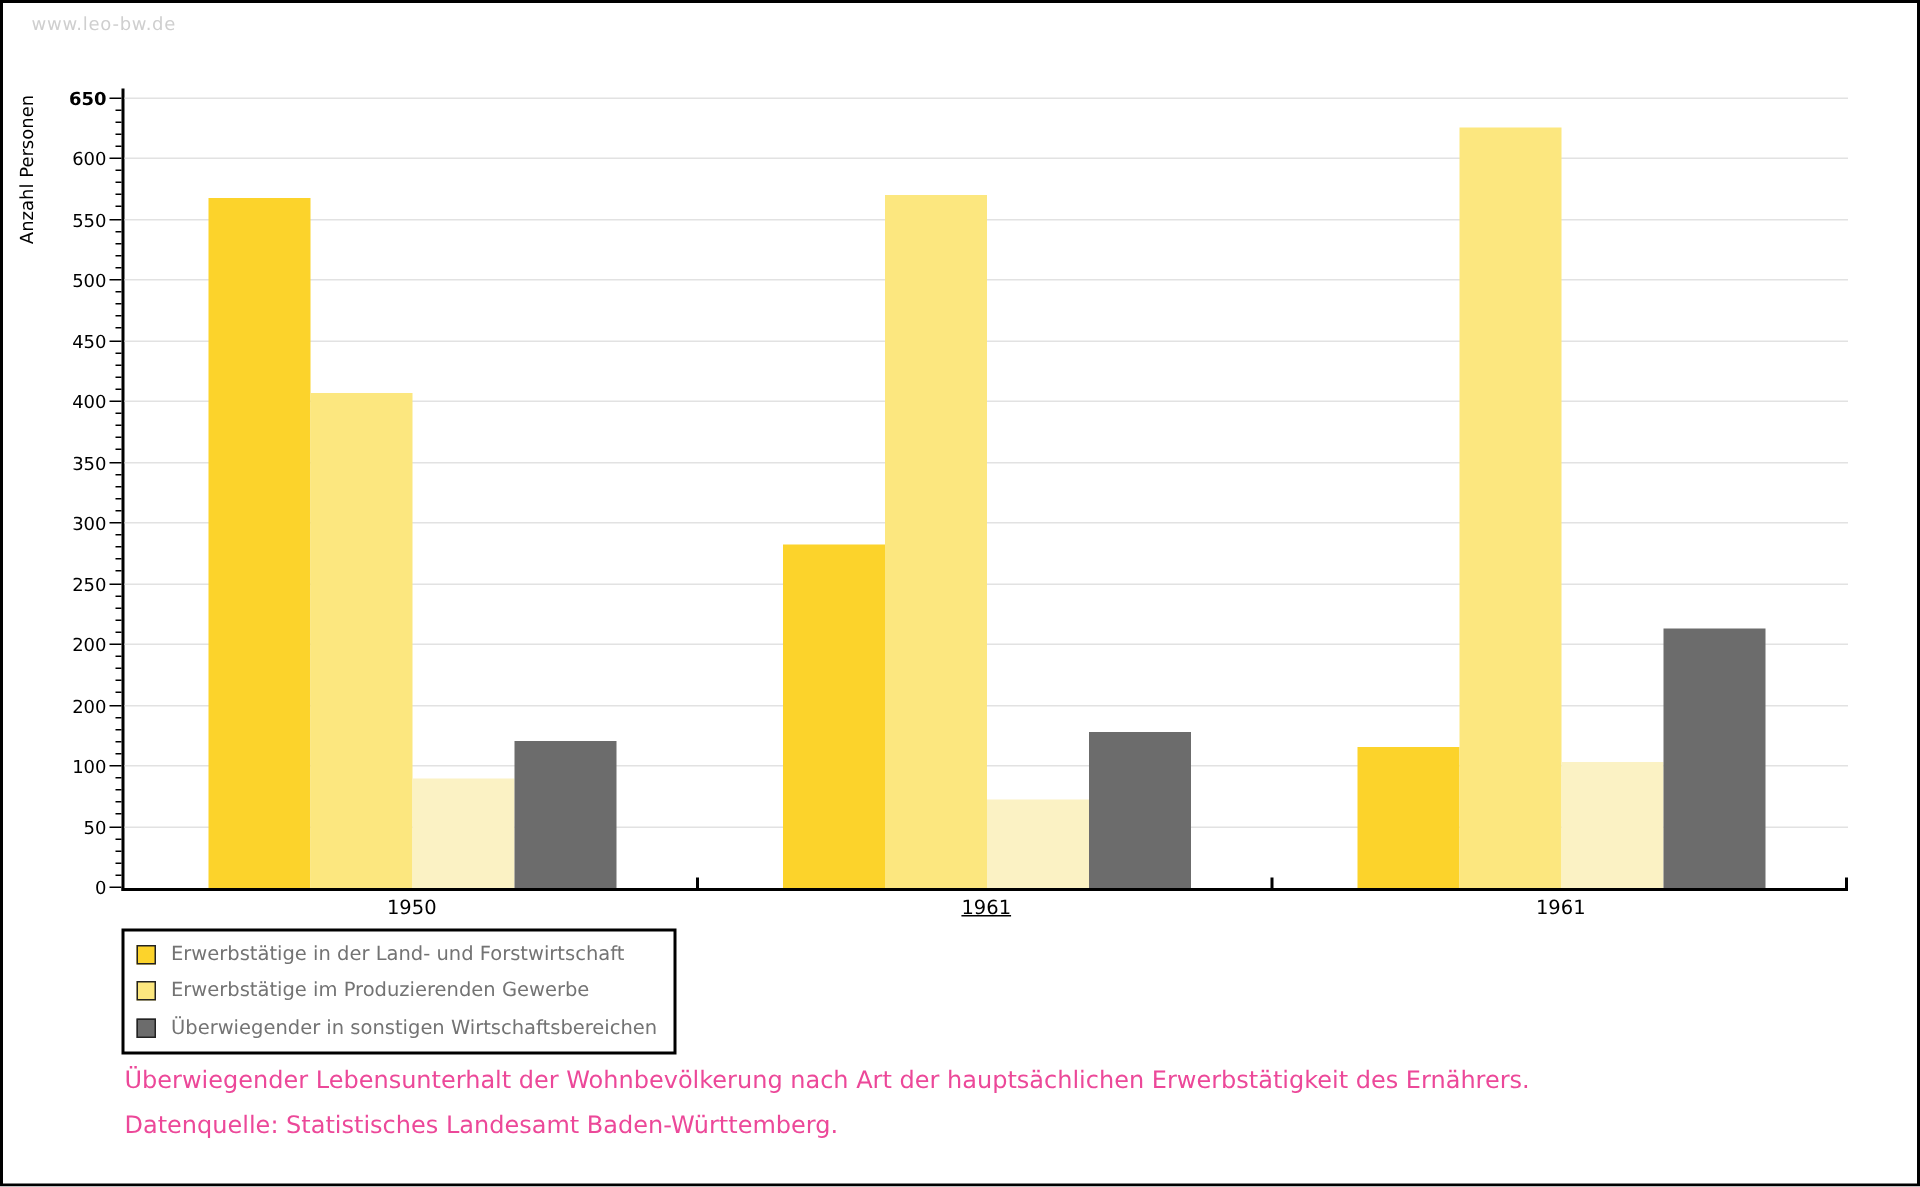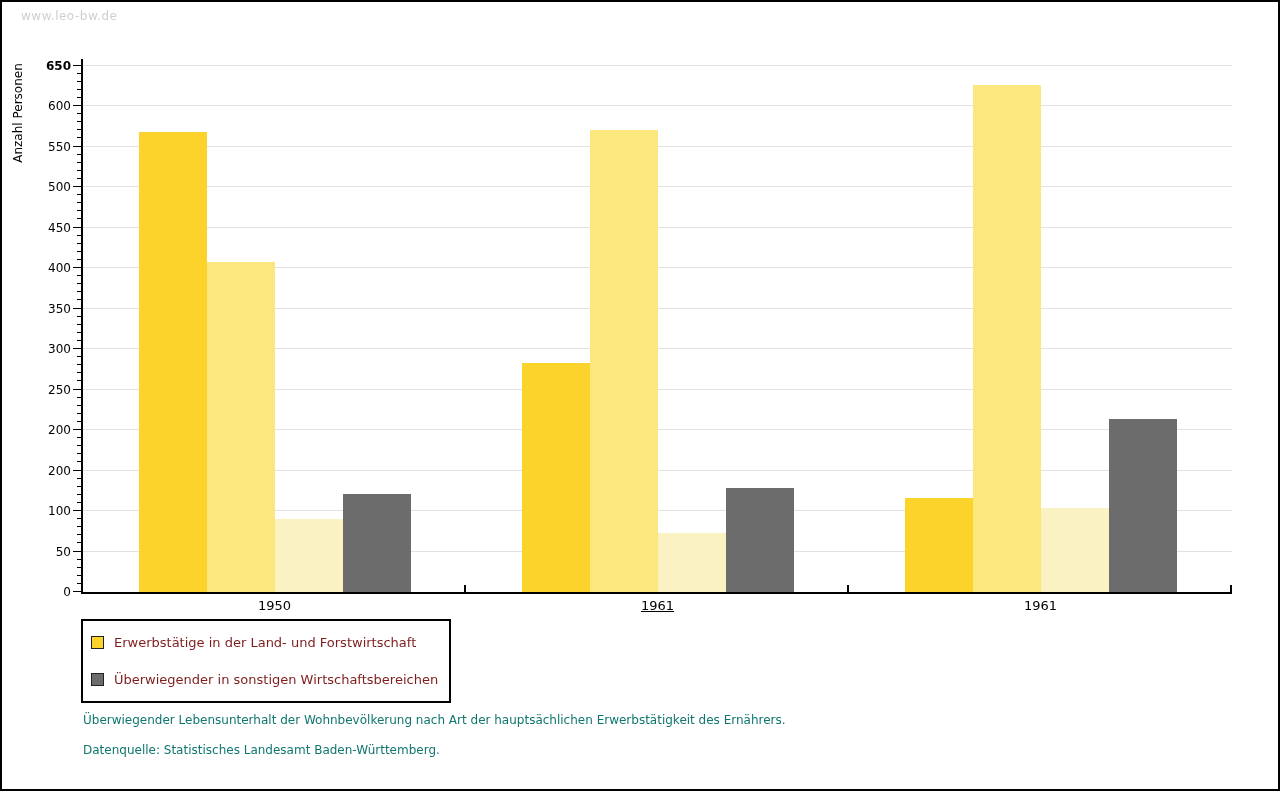--- a/index.html
+++ b/index.html
@@ -51,24 +51,24 @@
     position: absolute; left: 79px; top: 617px; width: 370px; height: 84px;
     box-sizing: border-box; border: 2px solid #000000; background: #ffffff;
     display: flex; flex-direction: column; justify-content: space-around;
     padding: 3px 8px; z-index: 4;
   }
   .legend-row { display: flex; align-items: center; gap: 10px; }
   .legend-swatch {
     width: 13px; height: 13px; box-sizing: border-box;
     border: 1px solid #222222; flex: 0 0 auto;
   }
-  .legend-label { font-size: 13px; color: #7f1d1d; white-space: nowrap; }
+  .legend-label { font-size: 13px; color: #737373; white-space: nowrap; }
   #footnotes {
     position: absolute; left: 81px; top: 710px;
-    font-size: 12px; line-height: 16px; color: #0f766e;
+    font-size: 16px; line-height: 16px; color: #ec4899;
   }
   #source-line { margin-top: 14px; }
 </style>
 </head>
 <body>
 
 <div id="canvas">
   <div id="watermark">www.leo-bw.de</div>
   <div id="y-axis-label">Anzahl Personen</div>
 
@@ -183,20 +183,24 @@
       <div class="bar" title="Erwerbstätige in sonstigen Wirtschaftsbereichen (1970): 213" style="left: 1026px; width: 68px; height: 173px; background: rgb(108, 108, 108);"></div>
     </div>
   <div id="x-labels"></div>
 
   <div id="legend">
       <div class="legend-row">
         <div class="legend-swatch" style="background: rgb(252, 211, 43);"></div>
         <div class="legend-label">Erwerbstätige in der Land- und Forstwirtschaft</div>
       </div>
       <div class="legend-row">
+        <div class="legend-swatch" style="background: rgb(252, 231, 127);"></div>
+        <div class="legend-label">Erwerbstätige im Produzierenden Gewerbe</div>
+      </div>
+      <div class="legend-row">
         <div class="legend-swatch" style="background: rgb(108, 108, 108);"></div>
         <div class="legend-label">Überwiegender in sonstigen Wirtschaftsbereichen</div>
       </div>
     </div>
 
   <div id="footnotes">
     <div>Überwiegender Lebensunterhalt der Wohnbevölkerung nach Art der hauptsächlichen Erwerbstätigkeit des Ernährers.</div>
     <div id="source-line">Datenquelle: Statistisches Landesamt Baden-Württemberg.</div>
   </div>
 <div class="x-category-label" style="left: 81px;">1950</div>

